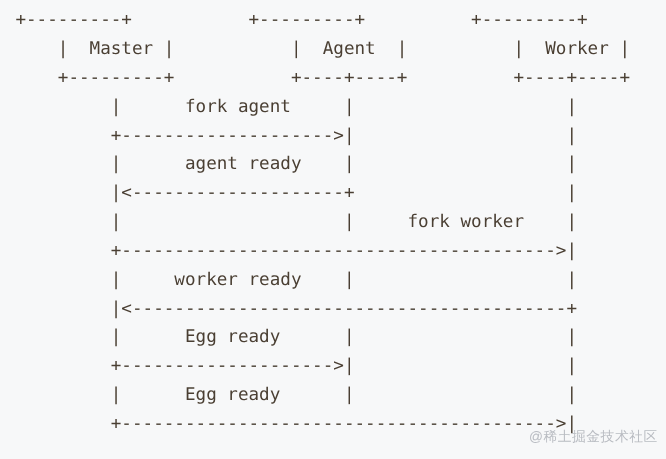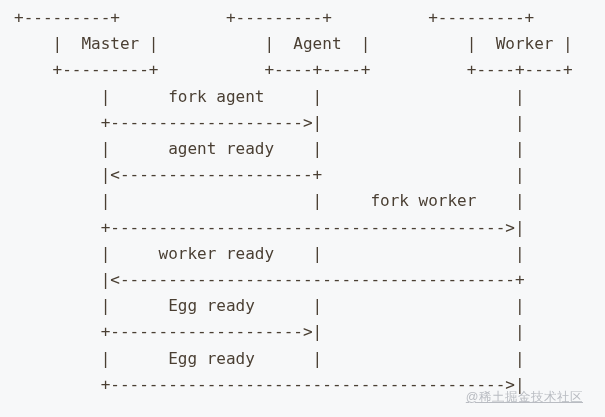--- a/index.html
+++ b/index.html
@@ -24,29 +24,28 @@
     margin: 0;
     font-family: "DejaVu Sans Mono", "Liberation Mono", monospace;
     font-size: 16px;
     line-height: 26.2px;
     letter-spacing: 0;
     color: #4a3f33;
     white-space: pre;
   }
   .watermark {
     position: absolute;
-    right: 22px;
+    right: 7px;
     bottom: 12px;
     font-family: "Liberation Sans", "DejaVu Sans", sans-serif;
     font-size: 12.5px;
     line-height: 16px;
     color: #b9bcc2;
     letter-spacing: 0.5px;
     white-space: nowrap;
-    text-decoration: underline;
   }
 </style>
 </head>
 <body>
 
 <div class="diagram-canvas">
   <pre class="ascii-art">+---------+           +---------+          +---------+
     |  Master |           |  Agent  |          |  Worker |
     +---------+           +----+----+          +----+----+
          |      fork agent     |                    |

